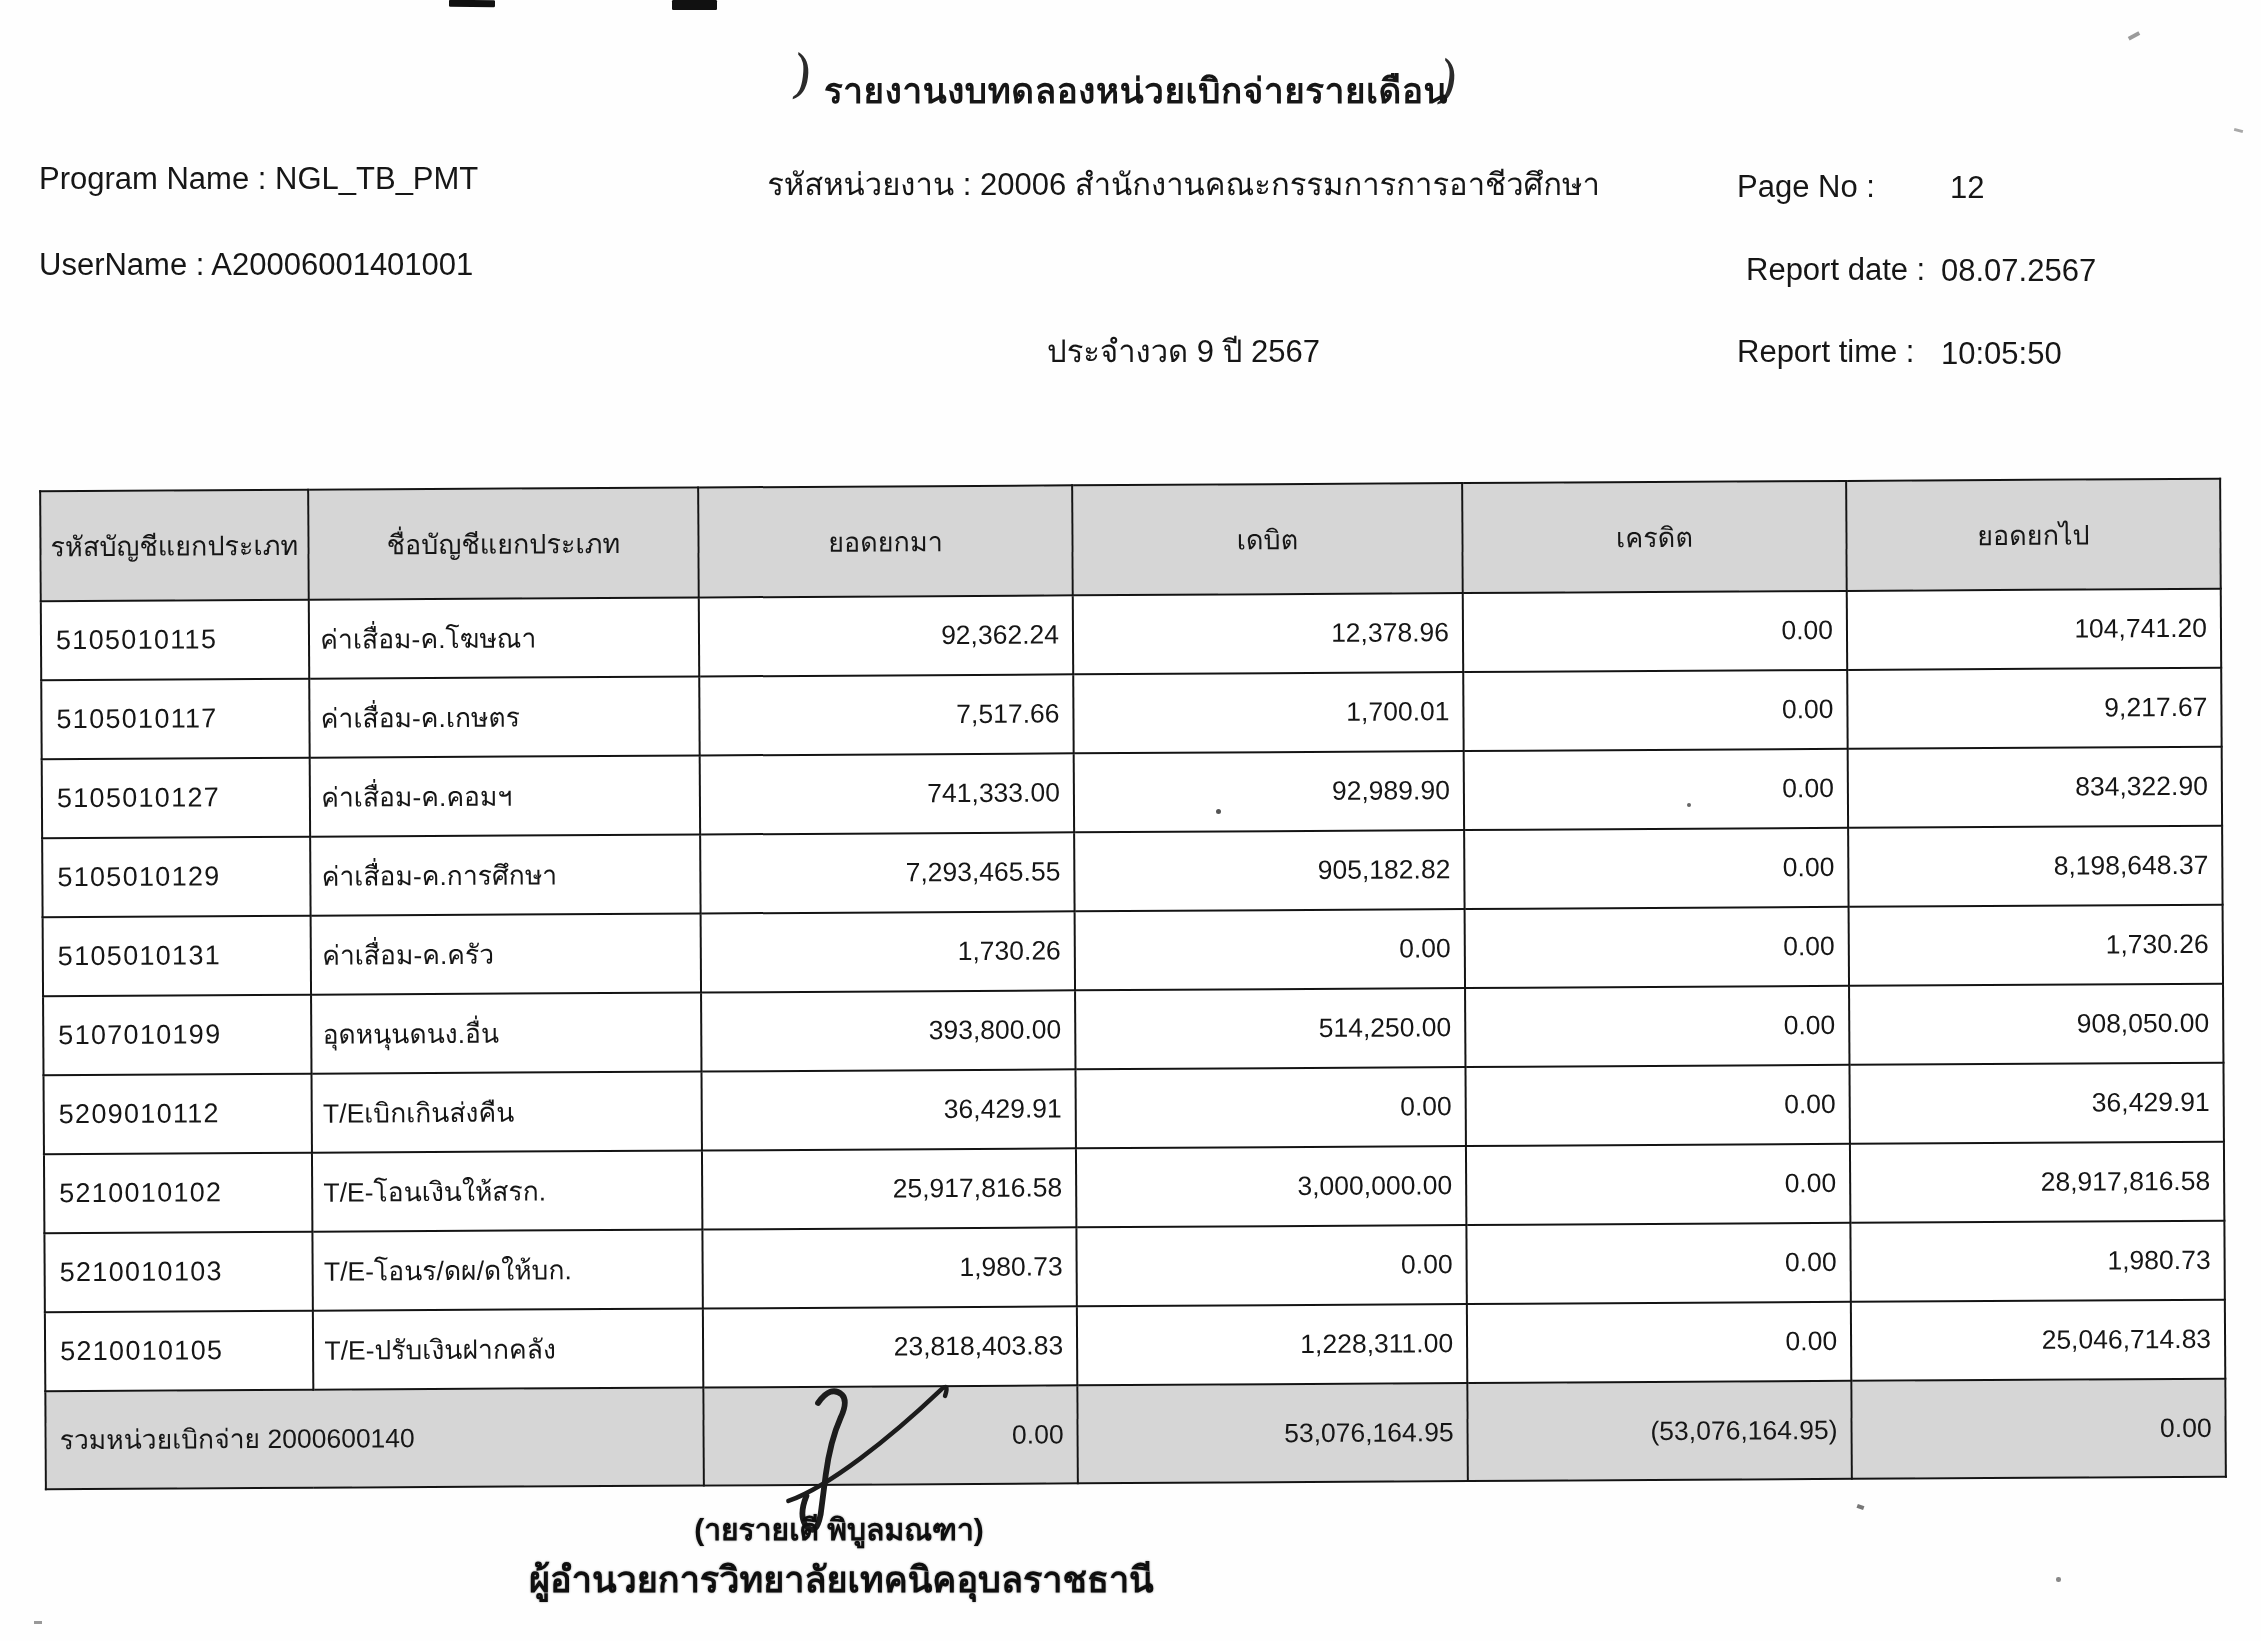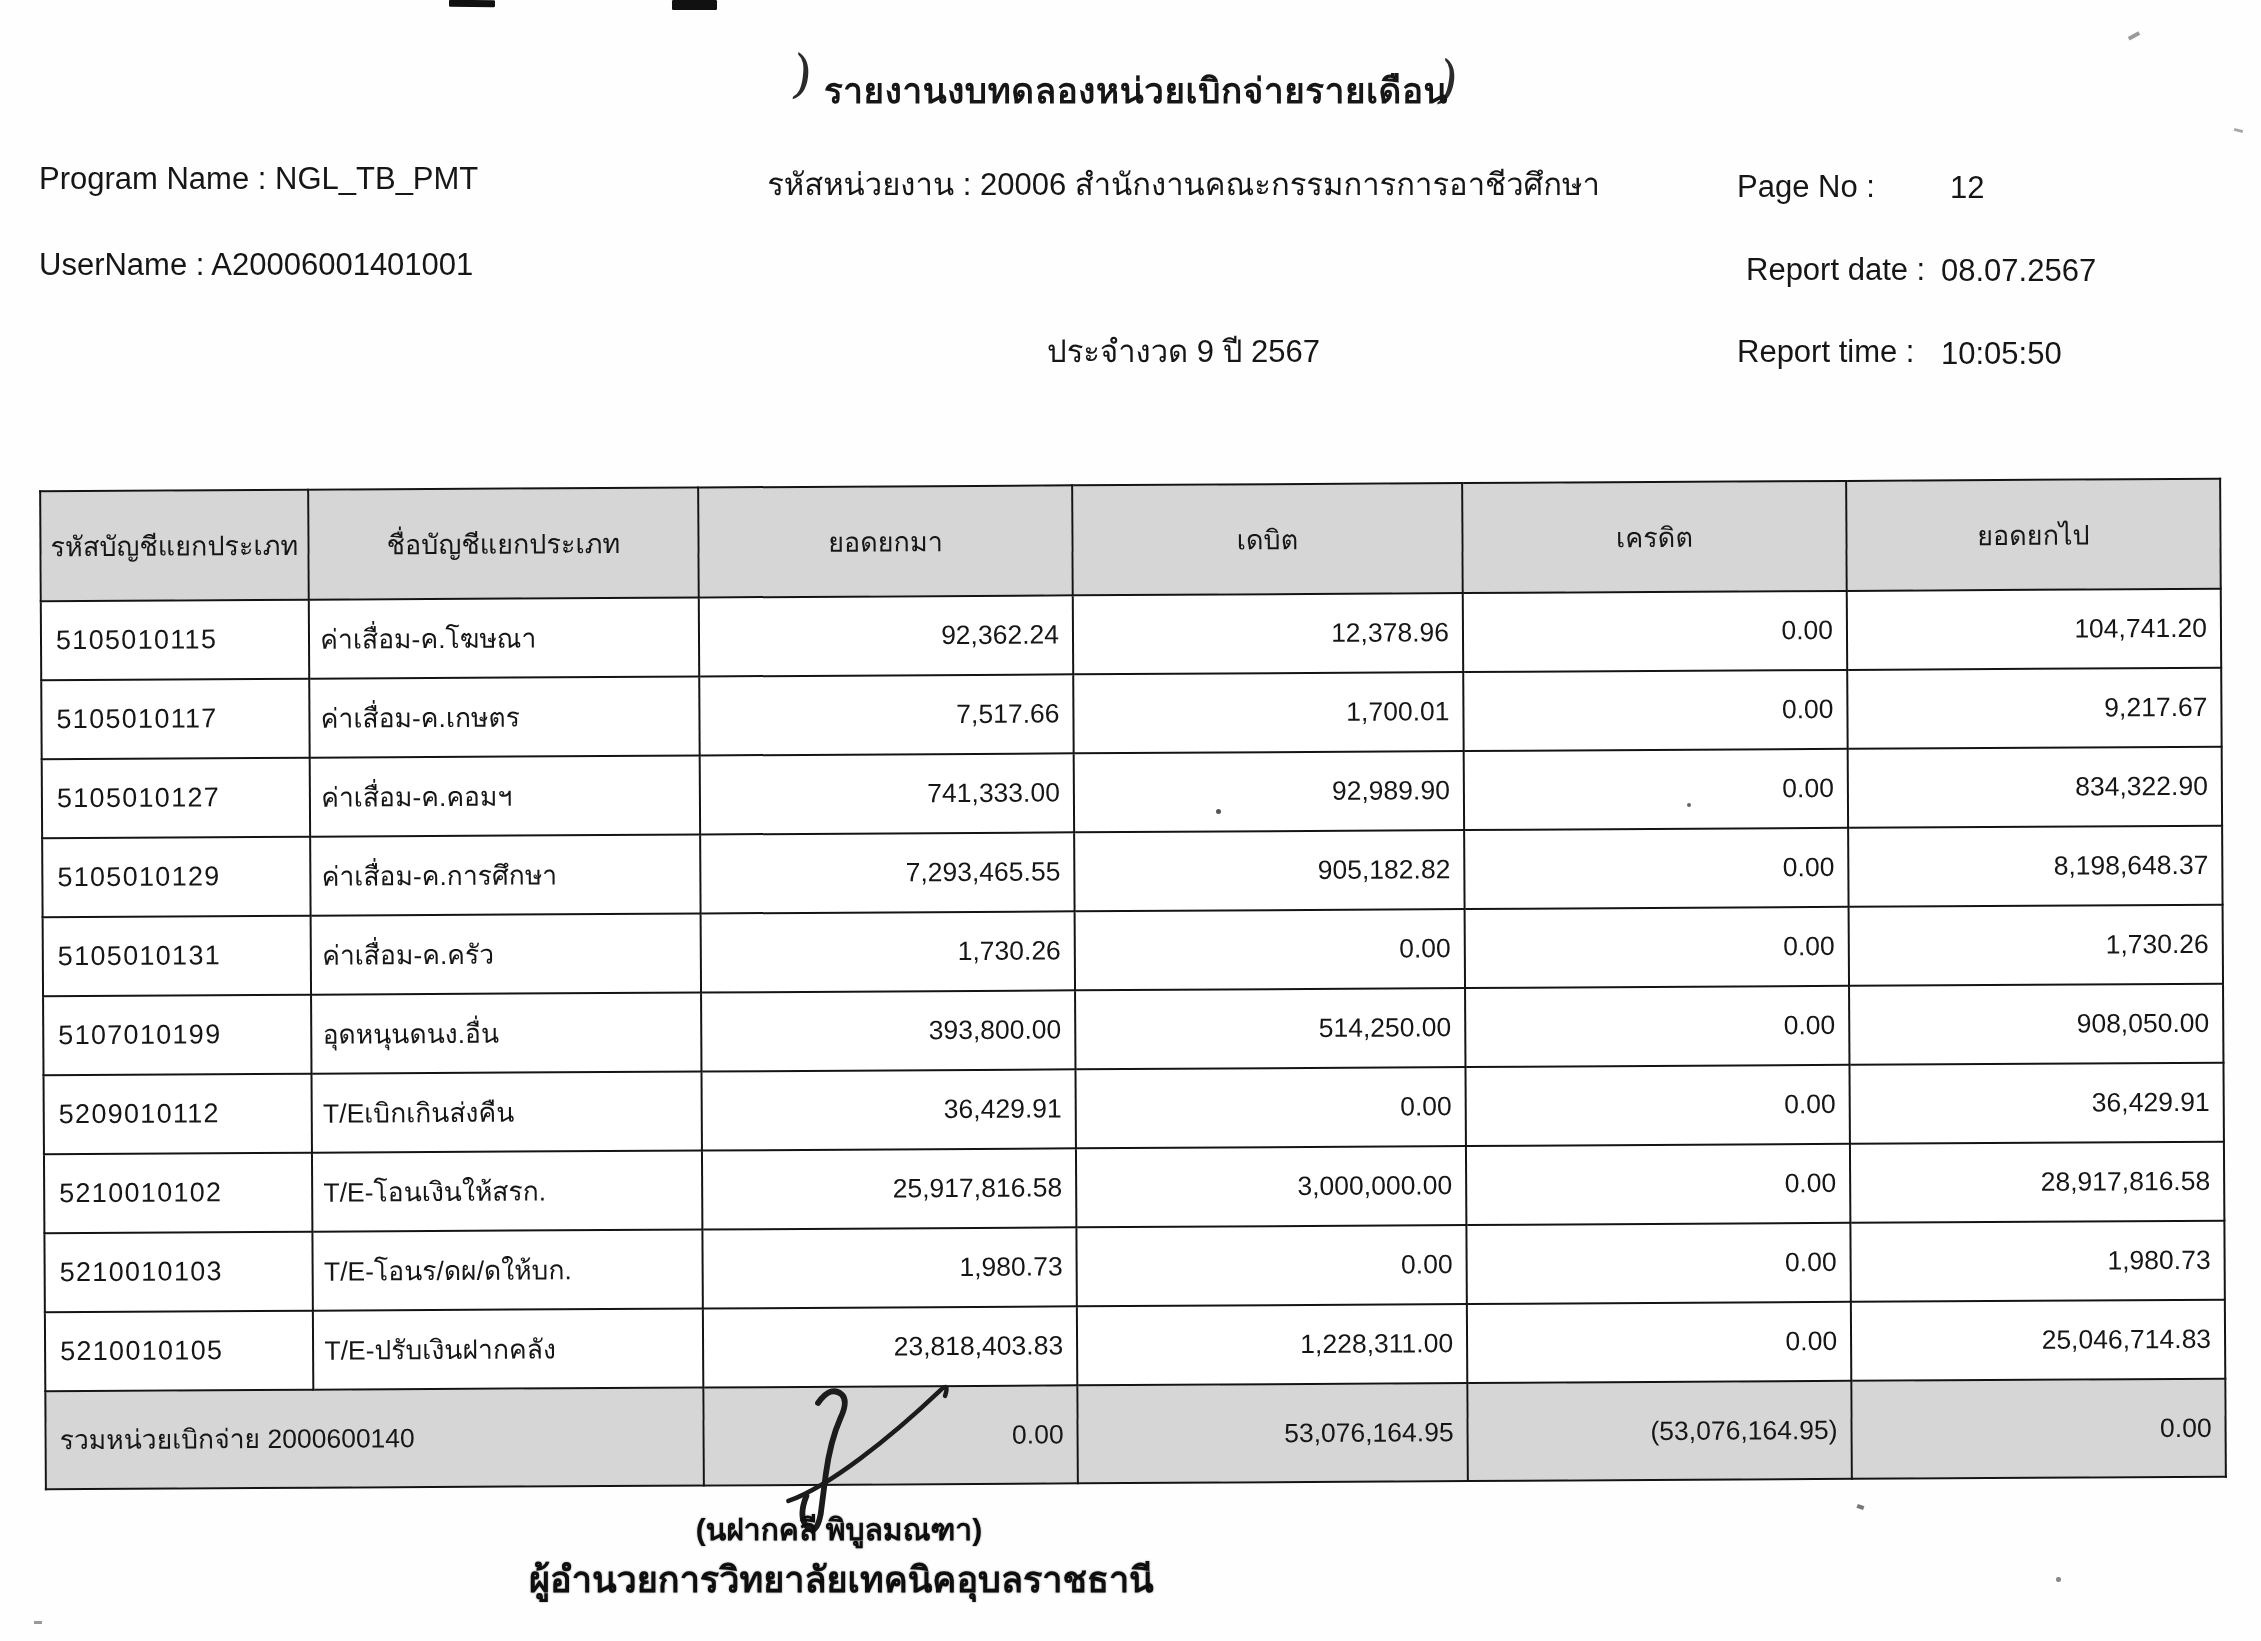--- a/index.html
+++ b/index.html
@@ -192,21 +192,21 @@
   </table>
 
   <svg class="abs" style="left:778px; top:1363px;" width="200" height="187" viewBox="0 0 310 290">
     <g fill="none" stroke="#1c1c1c" stroke-linecap="round">
       <path stroke-width="9" d="M62,62 q 20,-28 37,-13 q 10,10 -2,36 q -16,36 -23,88 l -8,62 q -7,36 -23,17 q -11,-16 1,-46"></path>
       <path stroke-width="7" d="M16,214 C 78,192 172,118 252,42 q 14,-13 7,9"></path>
     </g>
   </svg>
 
   <div class="abs stamp" style="left:529px; top:1505px; width:620px;">
-    <div class="stamp-name">(นฝากคลี พิบูลมณฑา)</div>
+    <div class="stamp-name">(ายรายเดี พิบูลมณฑา)</div>
     <div class="stamp-title">ผู้อำนวยการวิทยาลัยเทคนิคอุบลราชธานี</div>
   </div>
 
   <div class="abs speck" style="left:1216px; top:809px; width:5.2px; height:5.2px; background:#555;"></div>
   <div class="abs speck" style="left:1687px; top:803px; width:3.9px; height:3.9px; background:#666;"></div>
   <div class="abs" style="left:1857px; top:1505px; width:7px; height:3.9px; background:#777; transform:rotate(20deg);"></div>
   <div class="abs speck" style="left:2056px; top:1577px; width:4.5px; height:4.5px; background:#888;"></div>
   <div class="abs" style="left:34px; top:1621px; width:8.4px; height:3.2px; background:#999;"></div>
 
 </div>

